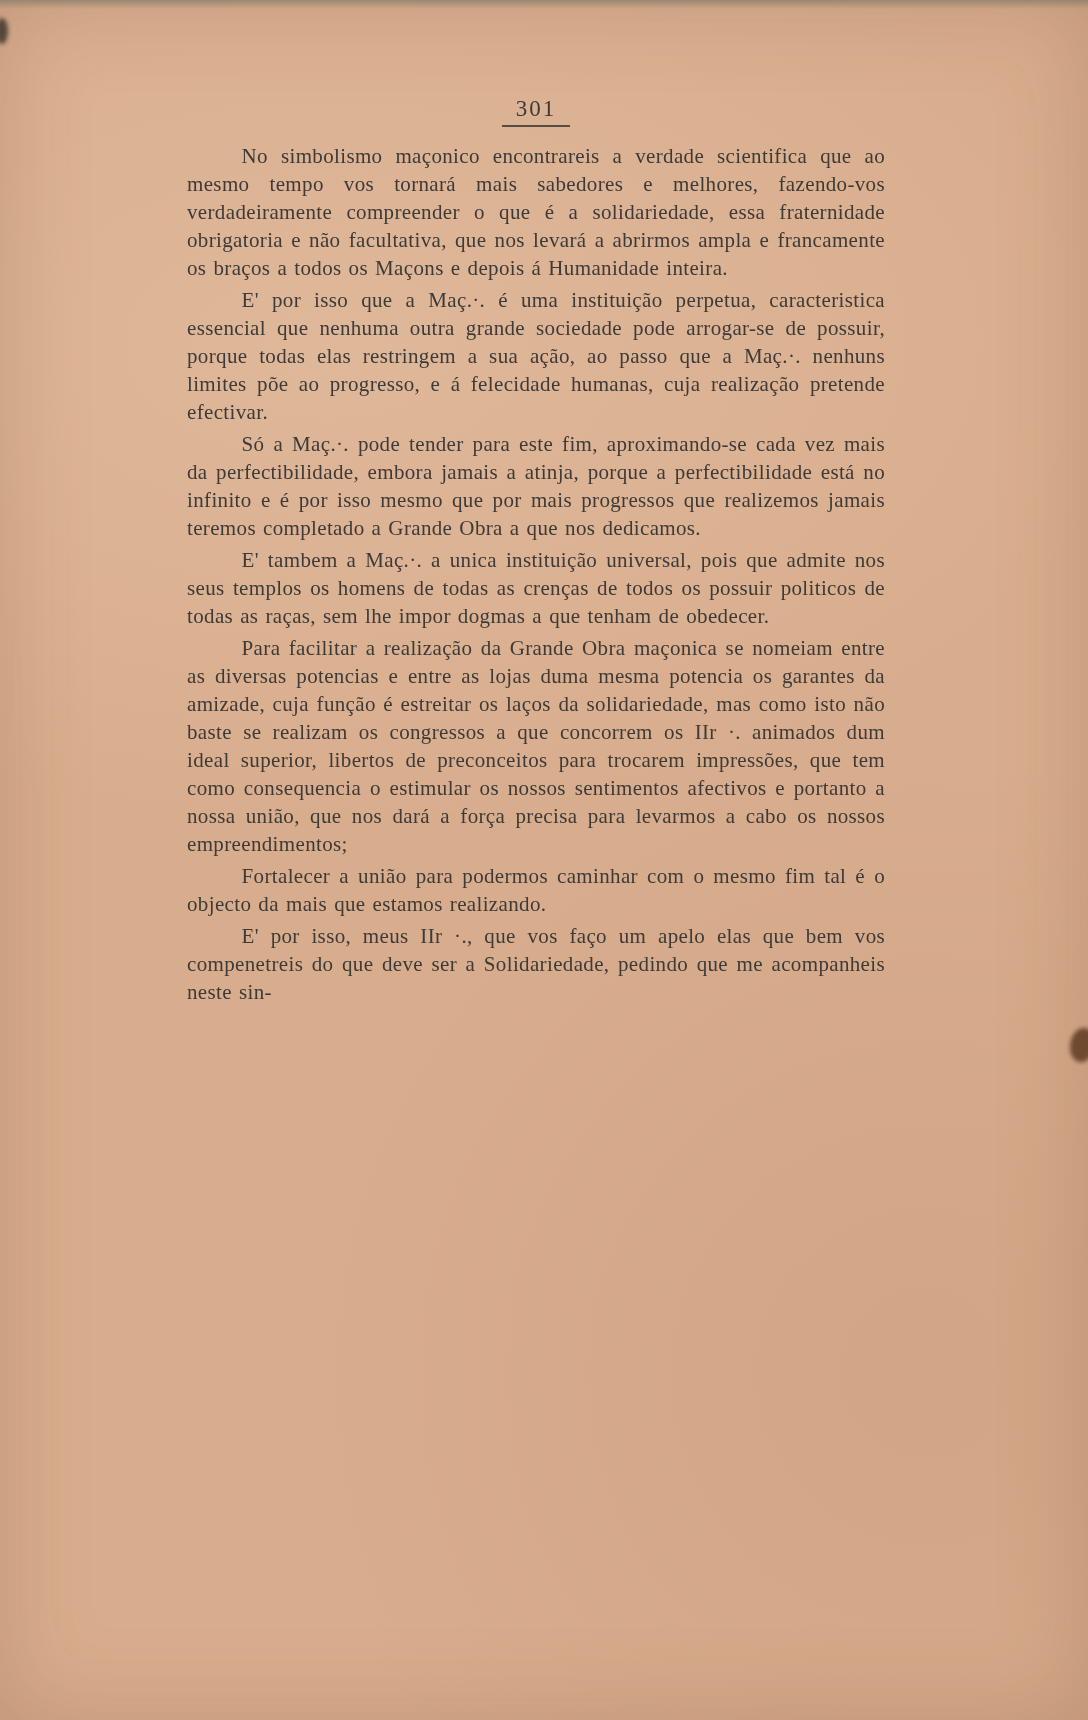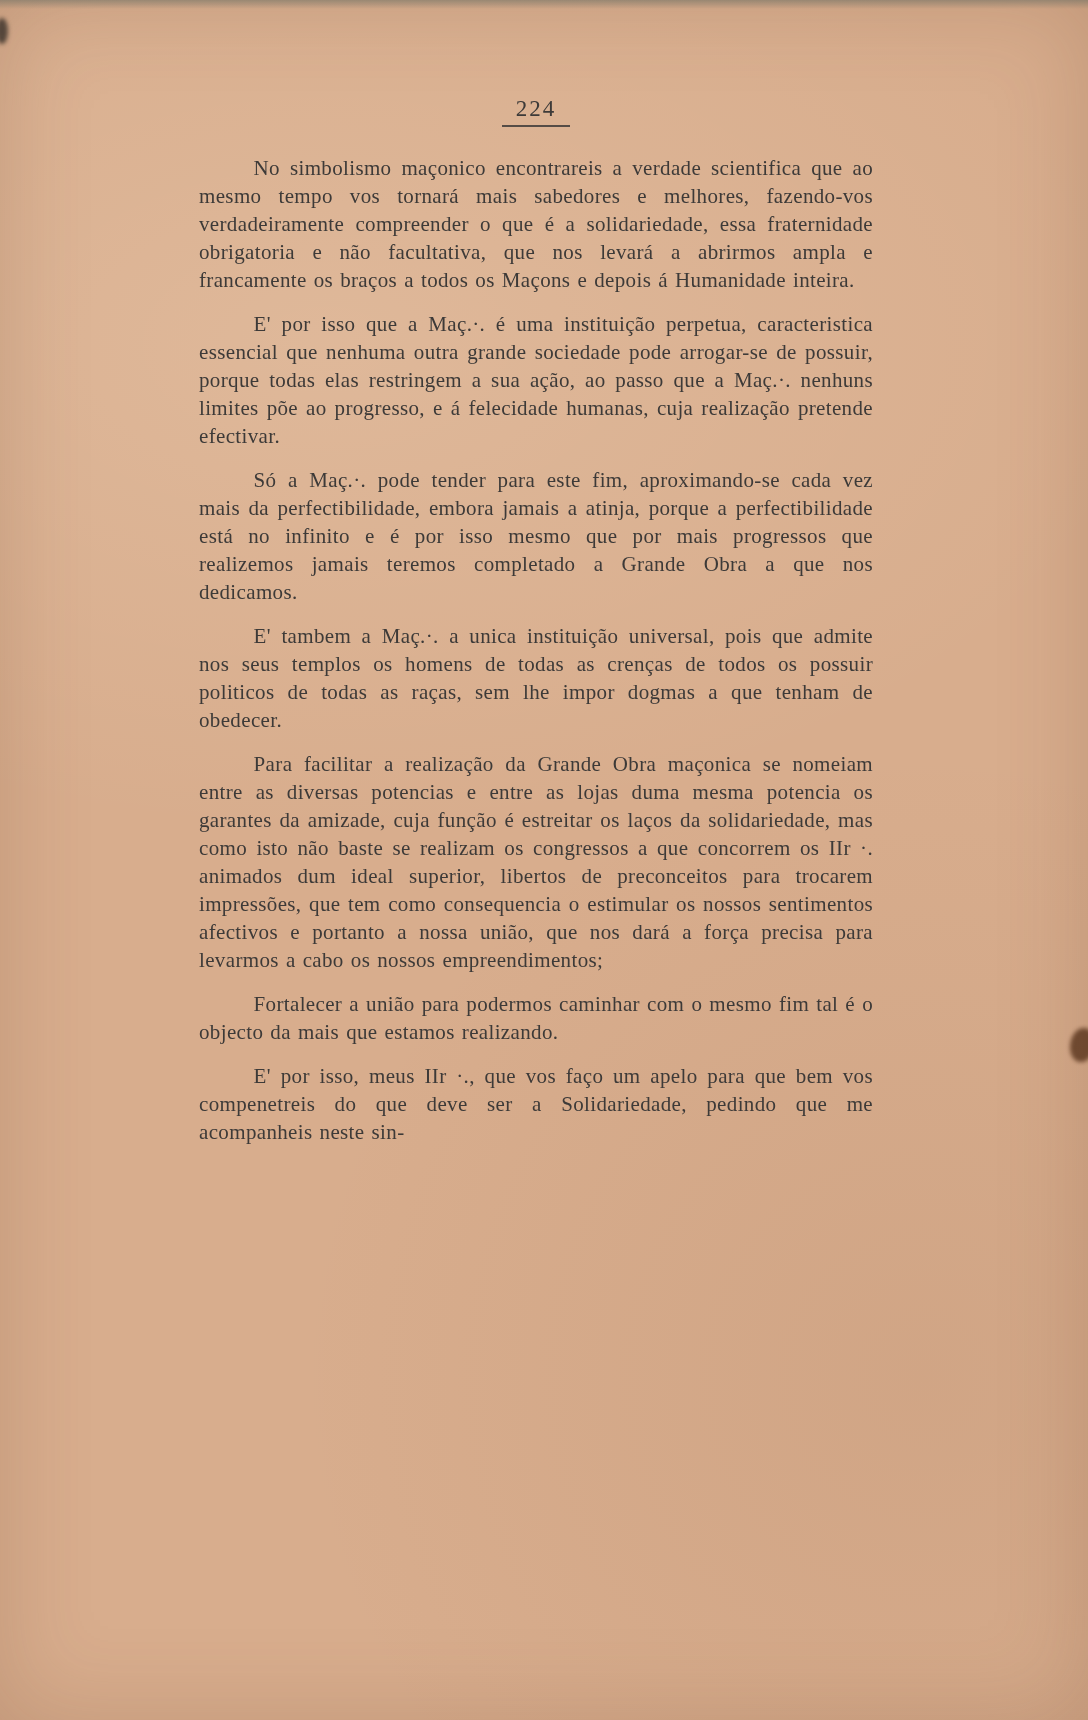--- a/index.html
+++ b/index.html
@@ -71,39 +71,39 @@
     top:138px;
     left:183px;
     width:706px;
     text-align:justify;
     font-size:21px;
     line-height:28px;
     letter-spacing:0.35px;
     word-spacing:1.5px;
   }
   .text-block p{
-    margin:16px;
+    margin:4px;
     text-indent:2.6em;
   }
 </style>
 </head>
 <body>
 
 <div class="scan">
   <div class="top-edge"></div>
   <div class="corner-mark"></div>
 
   <div class="page-number-wrap">
-    <span class="page-number">224</span>
+    <span class="page-number">301</span>
   </div>
 
   <div class="text-block">
     <p>No simbolismo maçonico encontrareis a verdade scientifica que ao mesmo tempo vos tornará mais sabedores e melhores, fazendo-vos verdadeiramente compreender o que é a solidariedade, essa fraternidade obrigatoria e não facultativa, que nos levará a abrirmos ampla e francamente os braços a todos os Maçons e depois á Humanidade inteira.</p>
     <p>E' por isso que a Maç.·. é uma instituição perpetua, caracteristica essencial que nenhuma outra grande sociedade pode arrogar-se de possuir, porque todas elas restringem a sua ação, ao passo que a Maç.·. nenhuns limites põe ao progresso, e á felecidade humanas, cuja realização pretende efectivar.</p>
     <p>Só a Maç.·. pode tender para este fim, aproximando-se cada vez mais da perfectibilidade, embora jamais a atinja, porque a perfectibilidade está no infinito e é por isso mesmo que por mais progressos que realizemos jamais teremos completado a Grande Obra a que nos dedicamos.</p>
     <p>E' tambem a Maç.·. a unica instituição universal, pois que admite nos seus templos os homens de todas as crenças de todos os possuir politicos de todas as raças, sem lhe impor dogmas a que tenham de obedecer.</p>
     <p>Para facilitar a realização da Grande Obra maçonica se nomeiam entre as diversas potencias e entre as lojas duma mesma potencia os garantes da amizade, cuja função é estreitar os laços da solidariedade, mas como isto não baste se realizam os congressos a que concorrem os IIr ·. animados dum ideal superior, libertos de preconceitos para trocarem impressões, que tem como consequencia o estimular os nossos sentimentos afectivos e portanto a nossa união, que nos dará a força precisa para levarmos a cabo os nossos empreendimentos;</p>
     <p>Fortalecer a união para podermos caminhar com o mesmo fim tal é o objecto da mais que estamos realizando.</p>
-    <p>E' por isso, meus IIr ·., que vos faço um apelo para que bem vos compenetreis do que deve ser a Solidariedade, pedindo que me acompanheis neste sin-</p>
+    <p>E' por isso, meus IIr ·., que vos faço um apelo elas que bem vos compenetreis do que deve ser a Solidariedade, pedindo que me acompanheis neste sin-</p>
   </div>
 
   <div class="smudge"></div>
 </div>
 
 </body></html>

